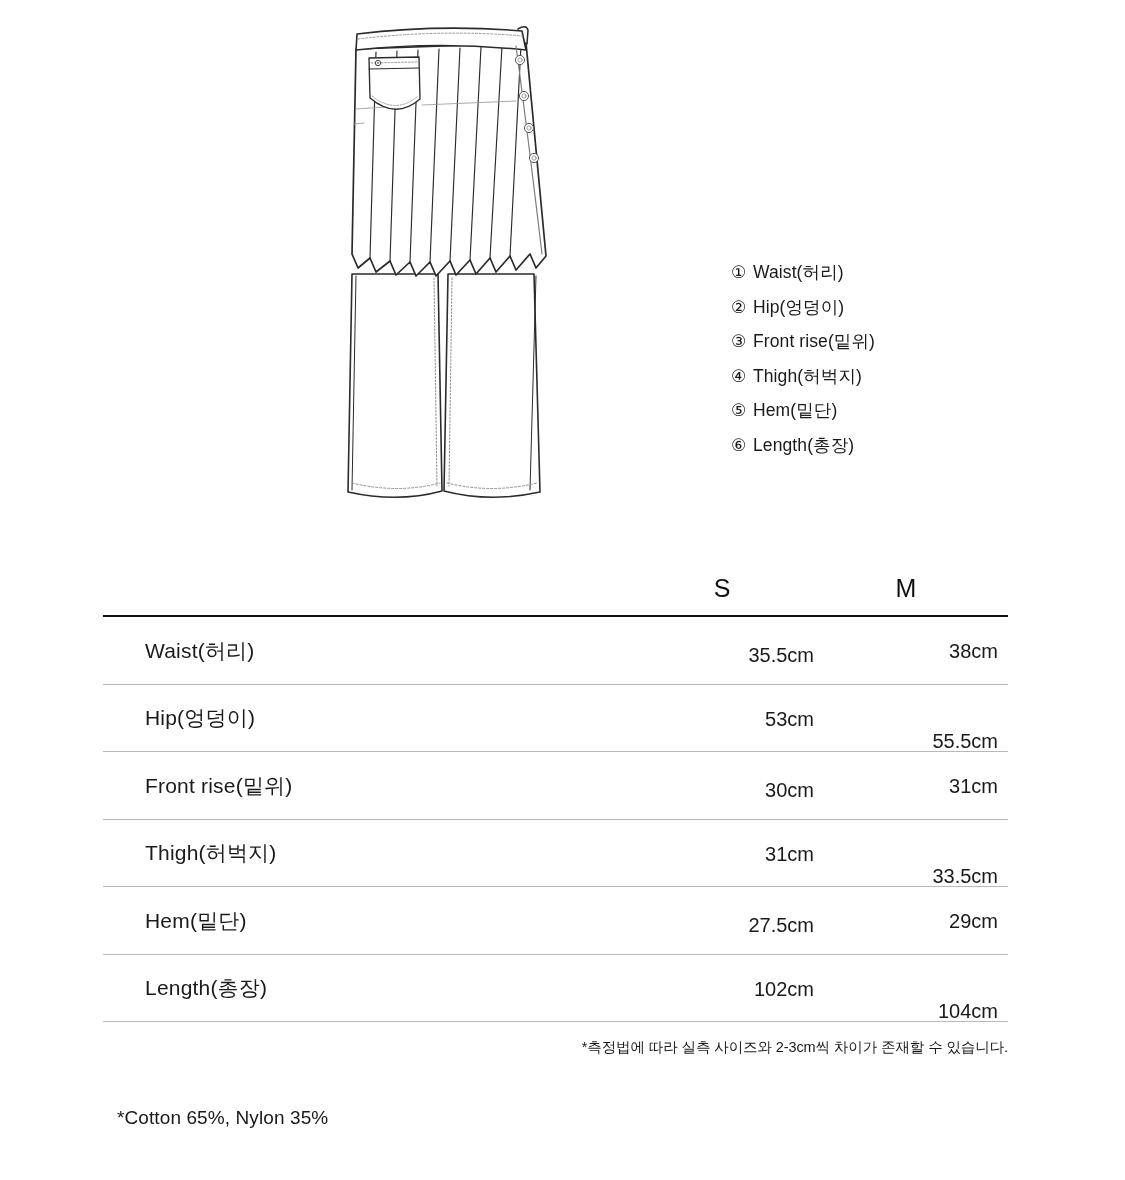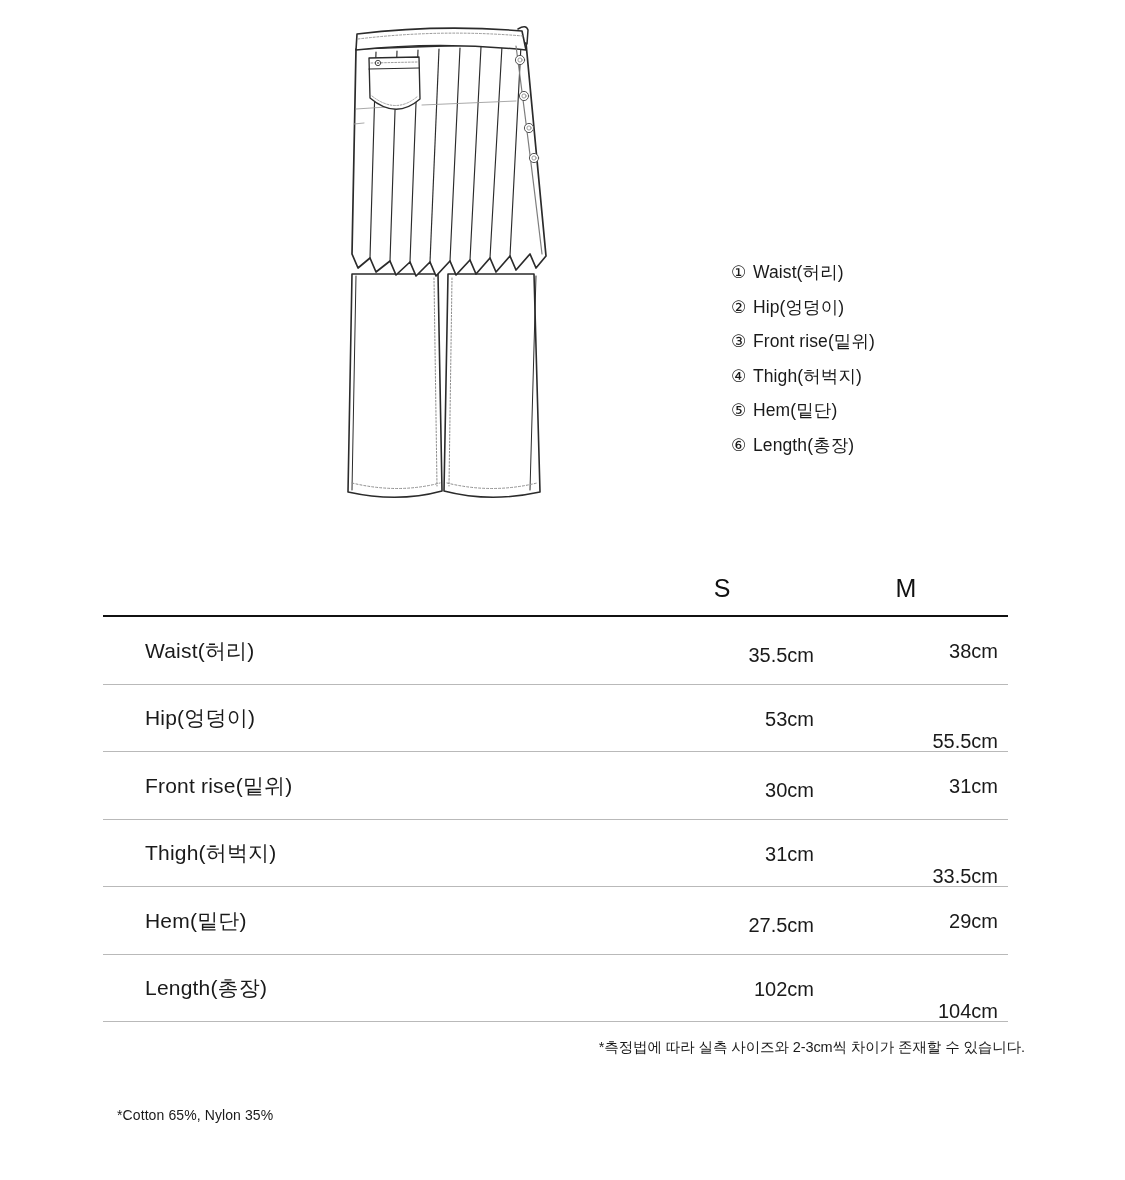--- a/index.html
+++ b/index.html
@@ -101,39 +101,39 @@
     position: relative;
     top: 5px;
     color: #1a1a1a;
   }
   .row-value.col-m { top: 1px; }
   .size-row.shift-a .row-value.col-s { top: 1px; }
   .size-row.shift-a .row-value.col-m { top: 5px; margin-top: 36px; }
 
   #table-note {
     position: absolute;
-    left: 120px;
+    left: 103px;
     top: 1040px;
     width: 905px;
     text-align: right;
     font-size: 14.5px;
     line-height: 1;
     color: #1a1a1a;
     letter-spacing: -0.1px;
   }
 
   
   #footer-info {
     position: absolute;
     left: 117px;
     top: 1108px;
     width: 600px;
   }
   .footer-line {
-    font-size: 14px;
+    font-size: 19px;
     line-height: 1;
     height: 34px;
     letter-spacing: 0.1px;
     color: #1a1a1a;
   }
 </style>
 </head>
 <body>
 
 <div id="garment-illustration">

